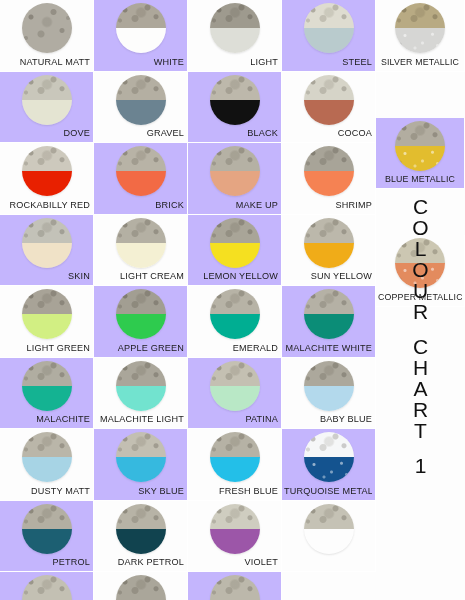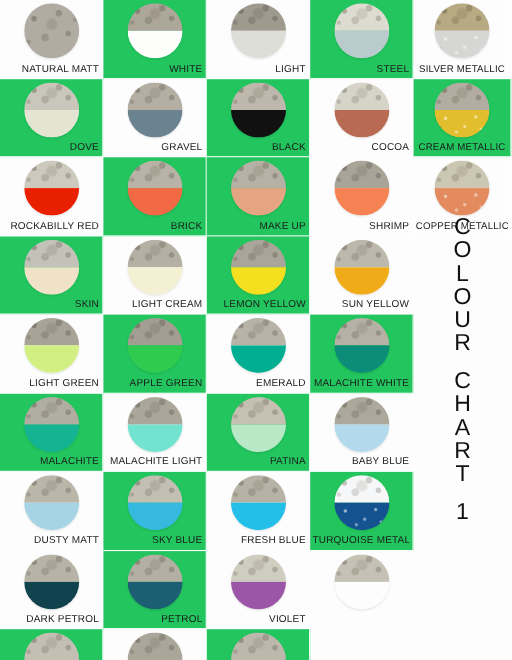--- a/index.html
+++ b/index.html
@@ -14,29 +14,29 @@
 
   
   .grid{
     position:absolute;left:0;top:0;width:376px;height:524px;
     display:grid;
     grid-template-columns:repeat(4,94px);
     grid-auto-rows:71.5px;
   }
   .metal-col{
     position:absolute;left:376px;top:0;width:89px;height:600px;
-    display:grid;grid-template-columns:89px;grid-auto-rows:71.5px;
+    display:grid;grid-template-columns:89px;grid-auto-rows:71.5px;gap:46px;
   }
   .cell{
     position:relative;overflow:hidden;
     background:#fbfbfa;
     border-right:1px solid #ffffff;
     border-bottom:1px solid #ffffff;
   }
-  .cell.alt{background:#22c55e;}
+  .cell.alt{background:#c4b5fd;}
   .cell.pale{background:#fdfdfd;}
 
   
   .disc{
     position:absolute;left:50%;top:3px;
     width:50px;height:50px;margin-left:-25px;
     border-radius:50%;overflow:hidden;
     box-shadow:0 1px 2px rgba(0,0,0,.10);
   }
   .disc .top,.disc .bot{position:absolute;left:0;width:100%;height:50%;}
@@ -281,33 +281,33 @@
         </div>
         <div class="label">FRESH BLUE</div>
       </div>
       <div class="cell alt">
         <div class="disc sparkle">
           <div class="top" style="background: rgb(246, 247, 248);"></div>
           <div class="bot" style="background: rgb(20, 83, 143);"></div>
         </div>
         <div class="label">TURQUOISE METAL.</div>
       </div>
+      <div class="cell alt">
+        <div class="disc">
+          <div class="top" style="background: rgb(179, 175, 162);"></div>
+          <div class="bot" style="background: rgb(28, 95, 114);"></div>
+        </div>
+        <div class="label">PETROL</div>
+      </div>
       <div class="cell pale">
         <div class="disc">
           <div class="top" style="background: rgb(183, 179, 166);"></div>
           <div class="bot" style="background: rgb(17, 67, 79);"></div>
         </div>
         <div class="label">DARK PETROL</div>
-      </div>
-      <div class="cell alt">
-        <div class="disc">
-          <div class="top" style="background: rgb(179, 175, 162);"></div>
-          <div class="bot" style="background: rgb(28, 95, 114);"></div>
-        </div>
-        <div class="label">PETROL</div>
       </div>
       <div class="cell pale">
         <div class="disc">
           <div class="top" style="background: rgb(207, 205, 192);"></div>
           <div class="bot" style="background: rgb(156, 86, 168);"></div>
         </div>
         <div class="label">VIOLET</div>
       </div>
       <div class="cell pale">
         <div class="disc">
@@ -337,21 +337,21 @@
           <div class="top" style="background: rgb(184, 170, 131);"></div>
           <div class="bot" style="background: rgb(214, 214, 212);"></div>
         </div>
         <div class="label">SILVER METALLIC</div>
       </div>
       <div class="cell alt">
         <div class="disc sparkle">
           <div class="top" style="background: rgb(178, 173, 160);"></div>
           <div class="bot" style="background: rgb(226, 189, 46);"></div>
         </div>
-        <div class="label">CREAM METALLIC</div>
+        <div class="label">BLUE METALLIC</div>
       </div>
       <div class="cell pale">
         <div class="disc sparkle">
           <div class="top" style="background: rgb(204, 199, 178);"></div>
           <div class="bot" style="background: rgb(227, 139, 94);"></div>
         </div>
         <div class="label">COPPER METALLIC</div>
       </div>
     </div>
 

